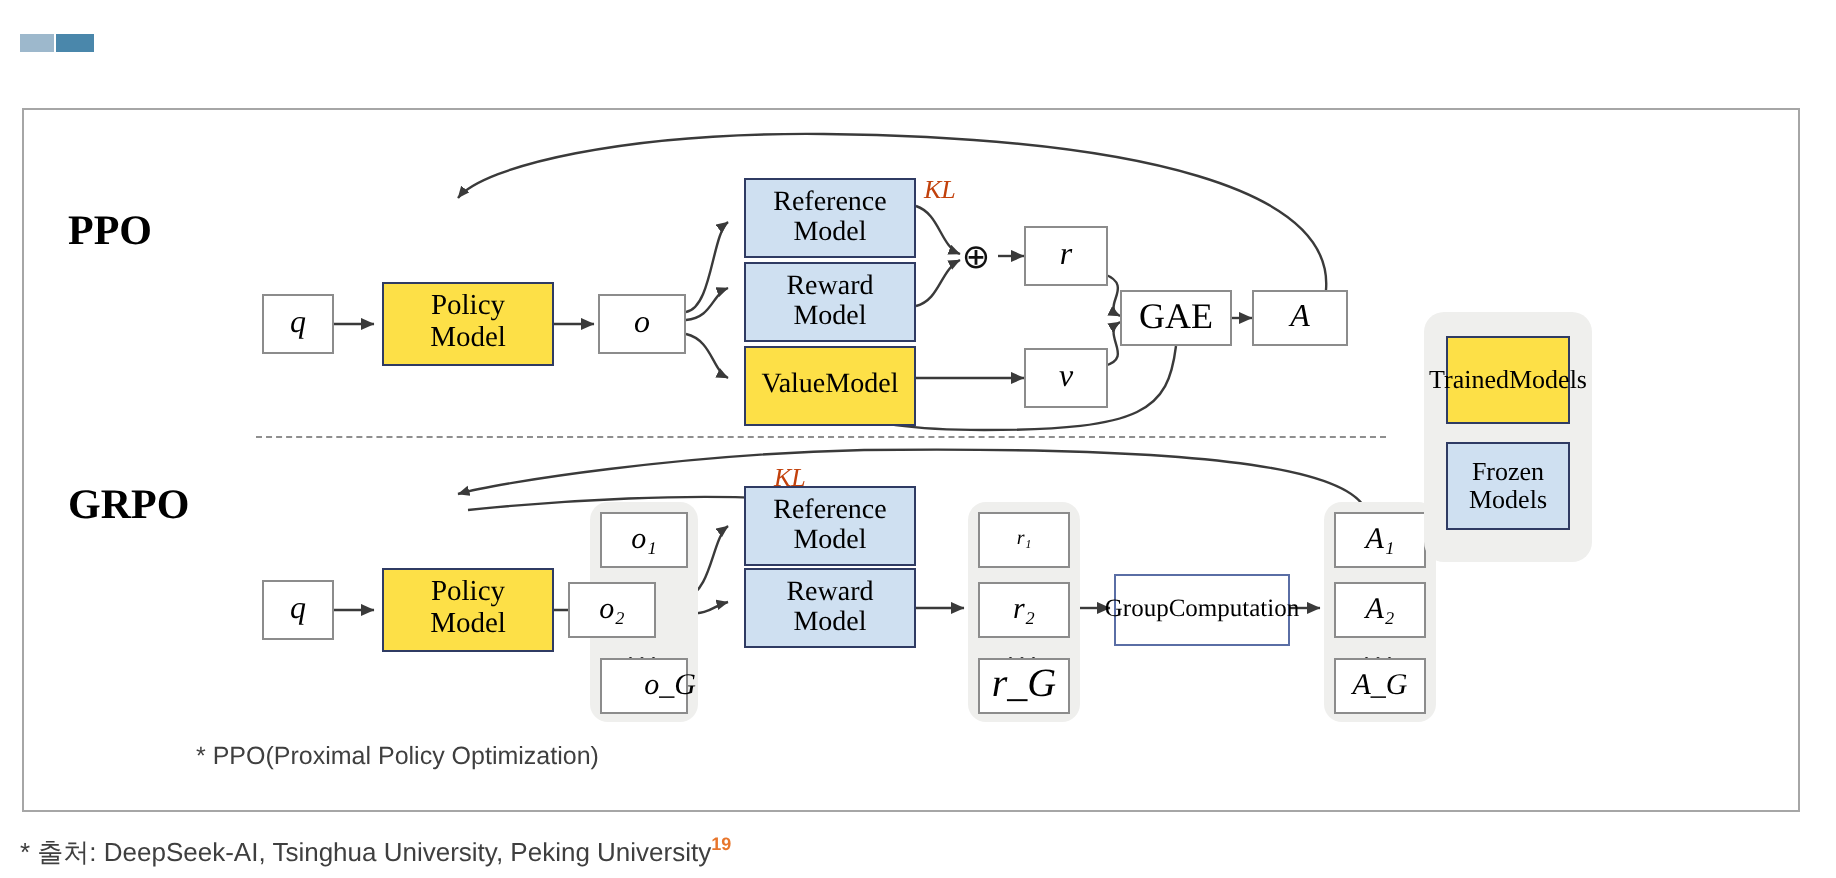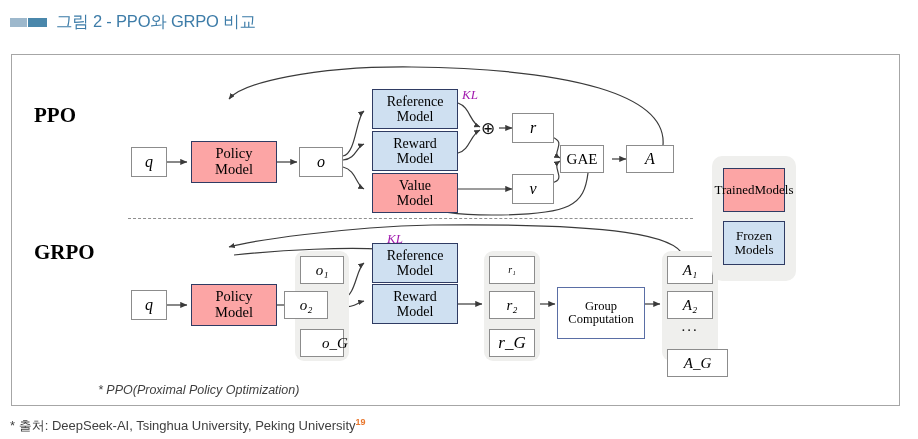--- a/index.html
+++ b/index.html
@@ -22,37 +22,37 @@
   
   .abs{position:absolute;box-sizing:border-box;}
 
   
   .node{
     display:flex;align-items:center;justify-content:center;text-align:center;
     font-family:"Liberation Serif", serif;
     border-radius:0;line-height:1.08;
   }
   .node-plain{background:#ffffff;border:1.2px solid #8c8c8c;}
-  .node-trained{background:#fca5a5;border:1.6px solid #2f3b63;}
+  .node-trained{background:#fde047;border:1.6px solid #2f3b63;}
   .node-frozen{background:#cfe0f1;border:1.6px solid #2f3b63;}
   .node-thin{background:#ffffff;border:1.2px solid #5a6ea5;}
   .ital{font-style:italic;}
 
   .grp-bg{background:#efefed;border-radius:9px;}
 
   .stack-label{
     font-family:"Liberation Serif", serif;font-size:15px;color:#111;
     display:flex;align-items:center;justify-content:center;letter-spacing:2px;
   }
 
   .section-title{
     font-family:"Liberation Serif", serif;font-weight:bold;font-size:21px;color:#000;text-align:right;
   }
 
-  .kl-label{font-family:"Liberation Serif", serif;font-style:italic;font-size:13px;color:#a21caf;}
+  .kl-label{font-family:"Liberation Serif", serif;font-style:italic;font-size:13px;color:#c2410c;}
 
   .plus-sym{font-family:"Liberation Serif", serif;font-size:17px;color:#111;
       display:flex;align-items:center;justify-content:center;}
 
   
   #divider{border-top:1.6px dashed #8f8f8f;}
 
   
   #legend-bg{background:#efefed;border-radius:10px;}
 
@@ -63,21 +63,20 @@
 
   svg.overlay{position:absolute;left:0;top:0;width:889px;height:352px;pointer-events:none;}
 </style>
 </head>
 <body>
 
 <div id="header">
   <span class="marker">
     <span class="m1"></span><span class="m2"></span>
   </span>
-  <span id="title-text">그림 2 - PPO와 GRPO 비교</span>
 </div>
 
 <div id="figure-frame">
 
   <svg class="overlay" viewBox="0 0 889 352">
     <defs>
       <marker id="ah" markerWidth="7" markerHeight="7" refX="5.6" refY="2.6" orient="auto">
         <path d="M0,0 L5.8,2.6 L0,5.2 z" fill="#3a3a3a"></path>
       </marker>
       <marker id="ahs" markerWidth="6" markerHeight="6" refX="4.8" refY="2.2" orient="auto">
@@ -148,34 +147,34 @@
   <div class="abs node node-frozen" style="left:360px;top:34px;width:86px;height:40px;font-size:14px;flex-direction:column;">
     <span>Reference</span>
     <span>Model</span>
   </div>
 
   <div class="abs node node-frozen" style="left:360px;top:76px;width:86px;height:40px;font-size:14px;flex-direction:column;">
     <span>Reward</span>
     <span>Model</span>
   </div>
 
-  <div class="abs node node-trained" style="left:360px;top:118px;width:86px;height:40px;font-size:14px;flex-direction:column;">
+  <div class="abs node node-trained" style="left:360px;top:118px;width:86px;height:40px;font-size:14px;flex-direction:row;">
     <span>Value</span>
     <span>Model</span>
   </div>
 
   <div class="abs kl-label" style="left:450px;top:32px;">KL</div>
 
   <div class="abs plus-sym" style="left:466px;top:63px;width:20px;height:20px;">⊕</div>
 
   <div class="abs node node-plain ital" style="left:500px;top:58px;width:42px;height:30px;font-size:16px;">r</div>
 
   <div class="abs node node-plain ital" style="left:500px;top:119px;width:42px;height:30px;font-size:16px;">v</div>
 
-  <div class="abs node node-plain" style="left:548px;top:90px;width:44px;height:28px;font-size:15px;">GAE</div>
+  <div class="abs node node-plain" style="left:548px;top:90px;width:56px;height:28px;font-size:18px;">GAE</div>
 
   <div class="abs node node-plain ital" style="left:614px;top:90px;width:48px;height:28px;font-size:16px;">A</div>
 
   <div id="divider" class="abs" style="left:116px;top:163px;width:565px;height:0;"></div>
 
   <div class="abs section-title" style="left:22px;top:185px;">GRPO</div>
 
   <div class="abs kl-label" style="left:375px;top:176px;">KL</div>
 
   <div class="abs node node-plain ital" style="left:119px;top:235px;width:36px;height:30px;font-size:16px;">q</div>
@@ -198,41 +197,41 @@
 
   <div class="abs node node-frozen" style="left:360px;top:229px;width:86px;height:40px;font-size:14px;flex-direction:column;">
     <span>Reward</span>
     <span>Model</span>
   </div>
 
   <div class="abs grp-bg" style="left:472px;top:196px;width:56px;height:110px;"></div>
   <div class="abs node node-plain ital" style="left:477px;top:201px;width:46px;height:28px;font-size:10px;">r₁</div>
   <div class="abs node node-plain ital" style="left:477px;top:236px;width:46px;height:28px;font-size:15px;">r₂</div>
   <div class="abs stack-label" style="left:477px;top:264px;width:46px;height:14px;">...</div>
-  <div class="abs node node-plain ital" style="left:477px;top:274px;width:46px;height:28px;font-size:17px;">r_G</div>
-
-  <div class="abs node node-thin" style="left:545px;top:232px;width:88px;height:52px;font-size:12.5px;flex-direction:column;">
+  <div class="abs node node-plain ital" style="left:477px;top:274px;width:46px;height:28px;font-size:20px;">r_G</div>
+
+  <div class="abs node node-thin" style="left:545px;top:232px;width:88px;height:36px;font-size:12.5px;flex-direction:row;">
     <span>Group</span>
     <span>Computation</span>
   </div>
 
   <div class="abs grp-bg" style="left:650px;top:196px;width:56px;height:110px;"></div>
   <div class="abs node node-plain ital" style="left:655px;top:201px;width:46px;height:28px;font-size:15px;">A₁</div>
   <div class="abs node node-plain ital" style="left:655px;top:236px;width:46px;height:28px;font-size:15px;">A₂</div>
   <div class="abs stack-label" style="left:655px;top:264px;width:46px;height:14px;">...</div>
-  <div class="abs node node-plain ital" style="left:655px;top:274px;width:61px;height:28px;font-size:15px;margin-top:20px;">A_G</div>
+  <div class="abs node node-plain ital" style="left:655px;top:274px;width:46px;height:28px;font-size:15px;">A_G</div>
 
   <div id="legend-bg" class="abs" style="left:700px;top:101px;width:84px;height:125px;"></div>
   <div class="abs node node-trained" style="left:711px;top:113px;width:62px;height:44px;font-size:13px;flex-direction:row;">
     <span>Trained</span>
     <span>Models</span>
   </div>
   <div class="abs node node-frozen" style="left:711px;top:166px;width:62px;height:44px;font-size:13px;flex-direction:column;">
     <span>Frozen</span>
     <span>Models</span>
   </div>
 
-  <div id="figure-note" class="abs" style="left:86px;top:328px;font-style:italic;">* PPO(Proximal Policy Optimization)</div>
+  <div id="figure-note" class="abs" style="left:86px;top:316px;">* PPO(Proximal Policy Optimization)</div>
 </div>
 
 <div id="source-line">
   <span>* 출처: DeepSeek-AI, Tsinghua University, Peking University</span><span id="source-sup">19</span>
 </div>
 
 </body></html>

